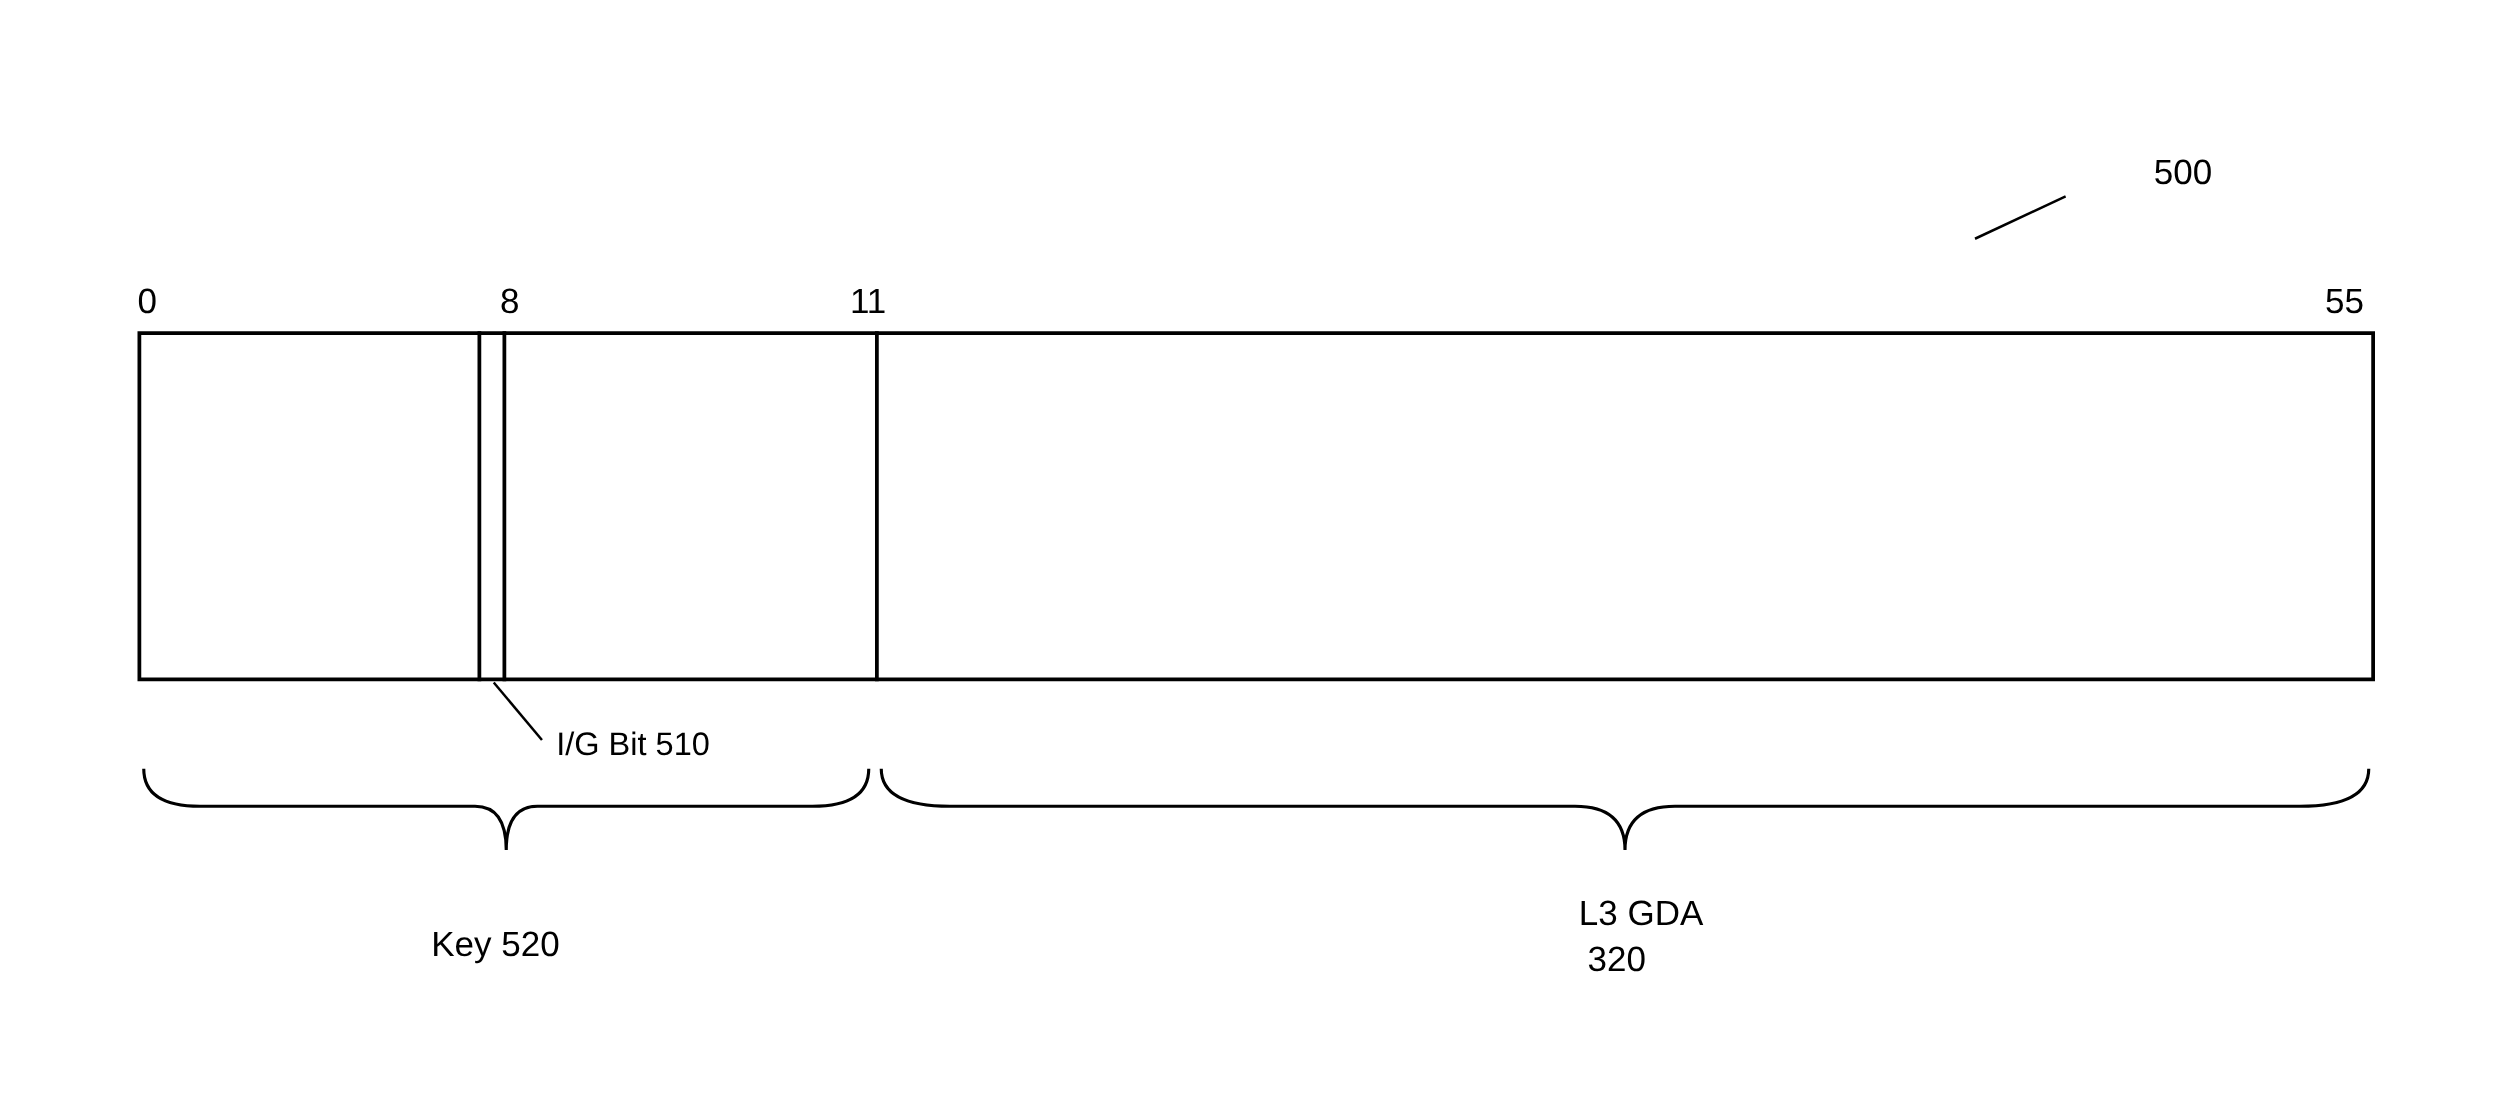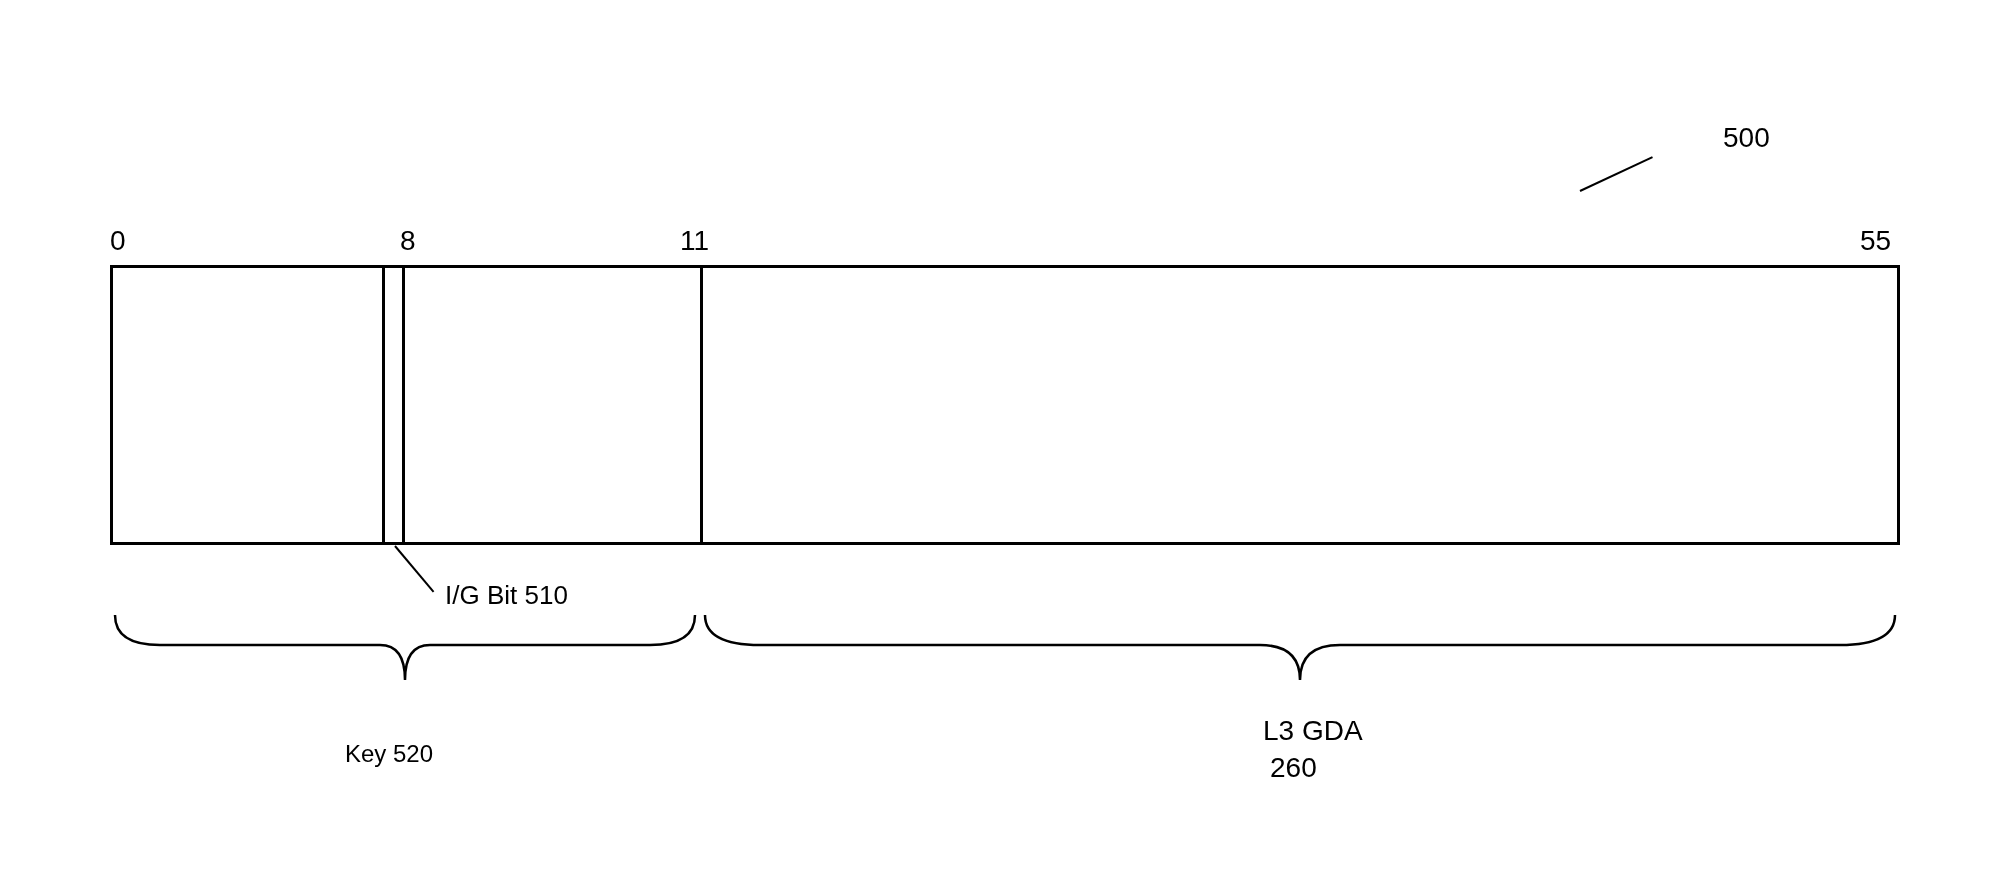--- a/index.html
+++ b/index.html
@@ -128,21 +128,21 @@
       left: 600px;
       width: 1200px;
       height: 80px;
     }
     
     
     .key-label {
       position: absolute;
       top: 660px;
       left: 245px;
-      font-size: 24px;
+      font-size: 28px;
       font-weight: normal;
     }
     
     .gda-label {
       position: absolute;
       top: 635px;
       left: 1163px;
       font-size: 28px;
       font-weight: normal;
       text-align: center;
@@ -184,15 +184,15 @@
   </div>
 
   <div class="brace-right">
     <svg width="1200" height="80" viewBox="0 0 1200 80">
       <path d="M 5 5 Q 5 35, 60 35 L 560 35 Q 600 35, 600 70 Q 600 35, 640 35 L 1140 35 Q 1195 35, 1195 5" stroke="black" stroke-width="2.5" fill="none"></path>
     </svg>
   </div>
 
   <div class="key-label">Key 520</div>
   <div class="gda-label">L3 GDA</div>
-  <div class="gda-label-2">260</div>
+  <div class="gda-label-2">320</div>
 
 </div>
 
 </body></html>

